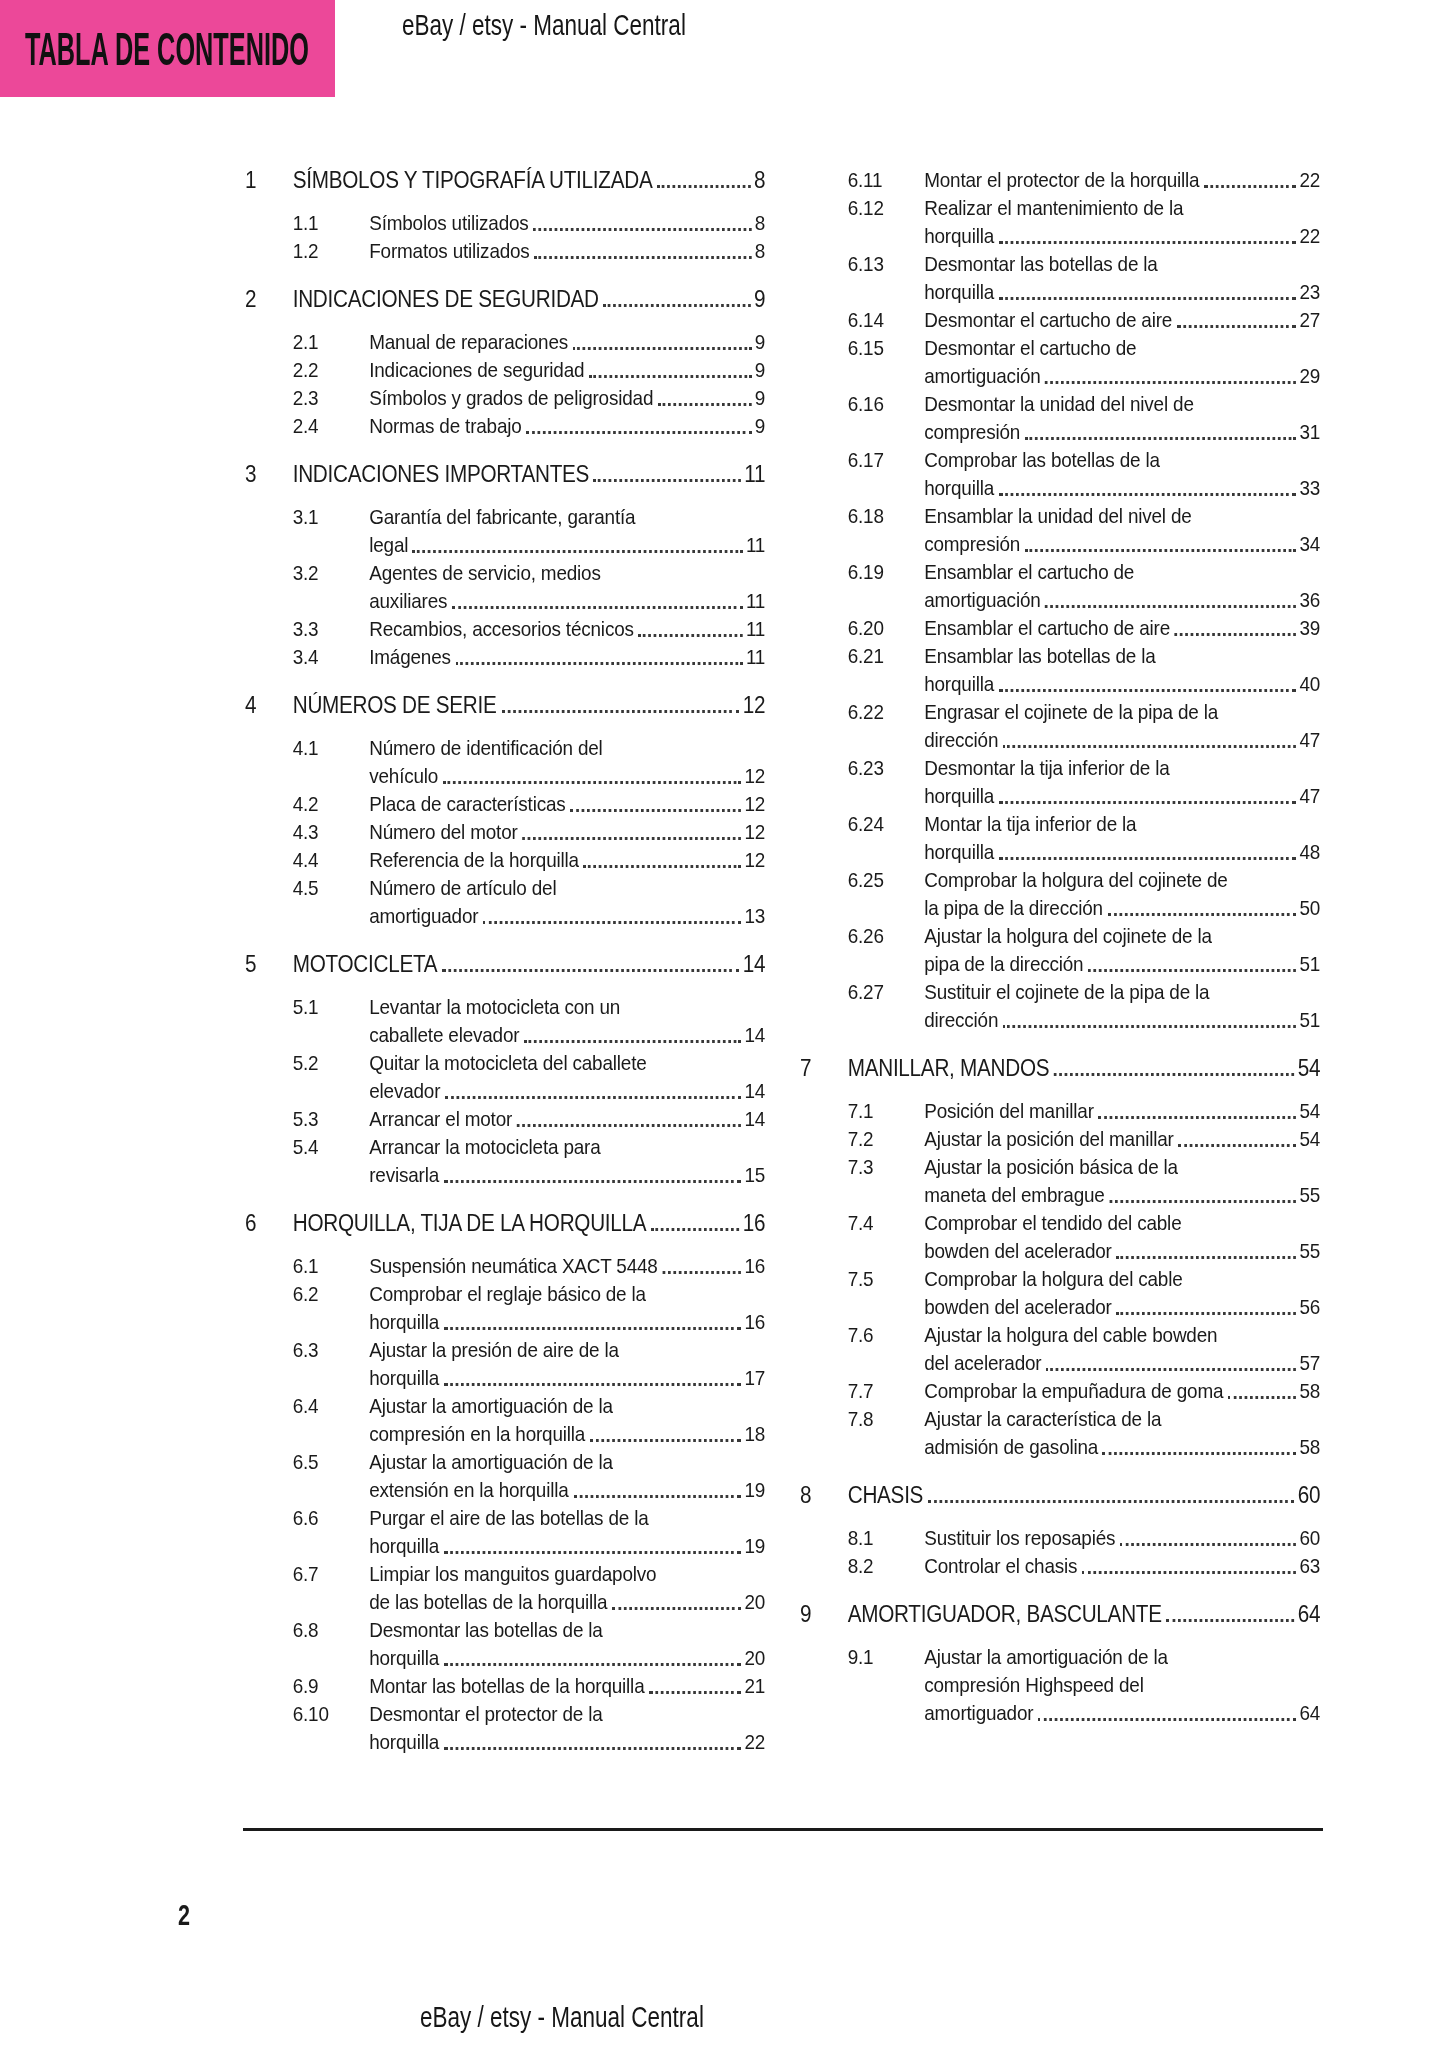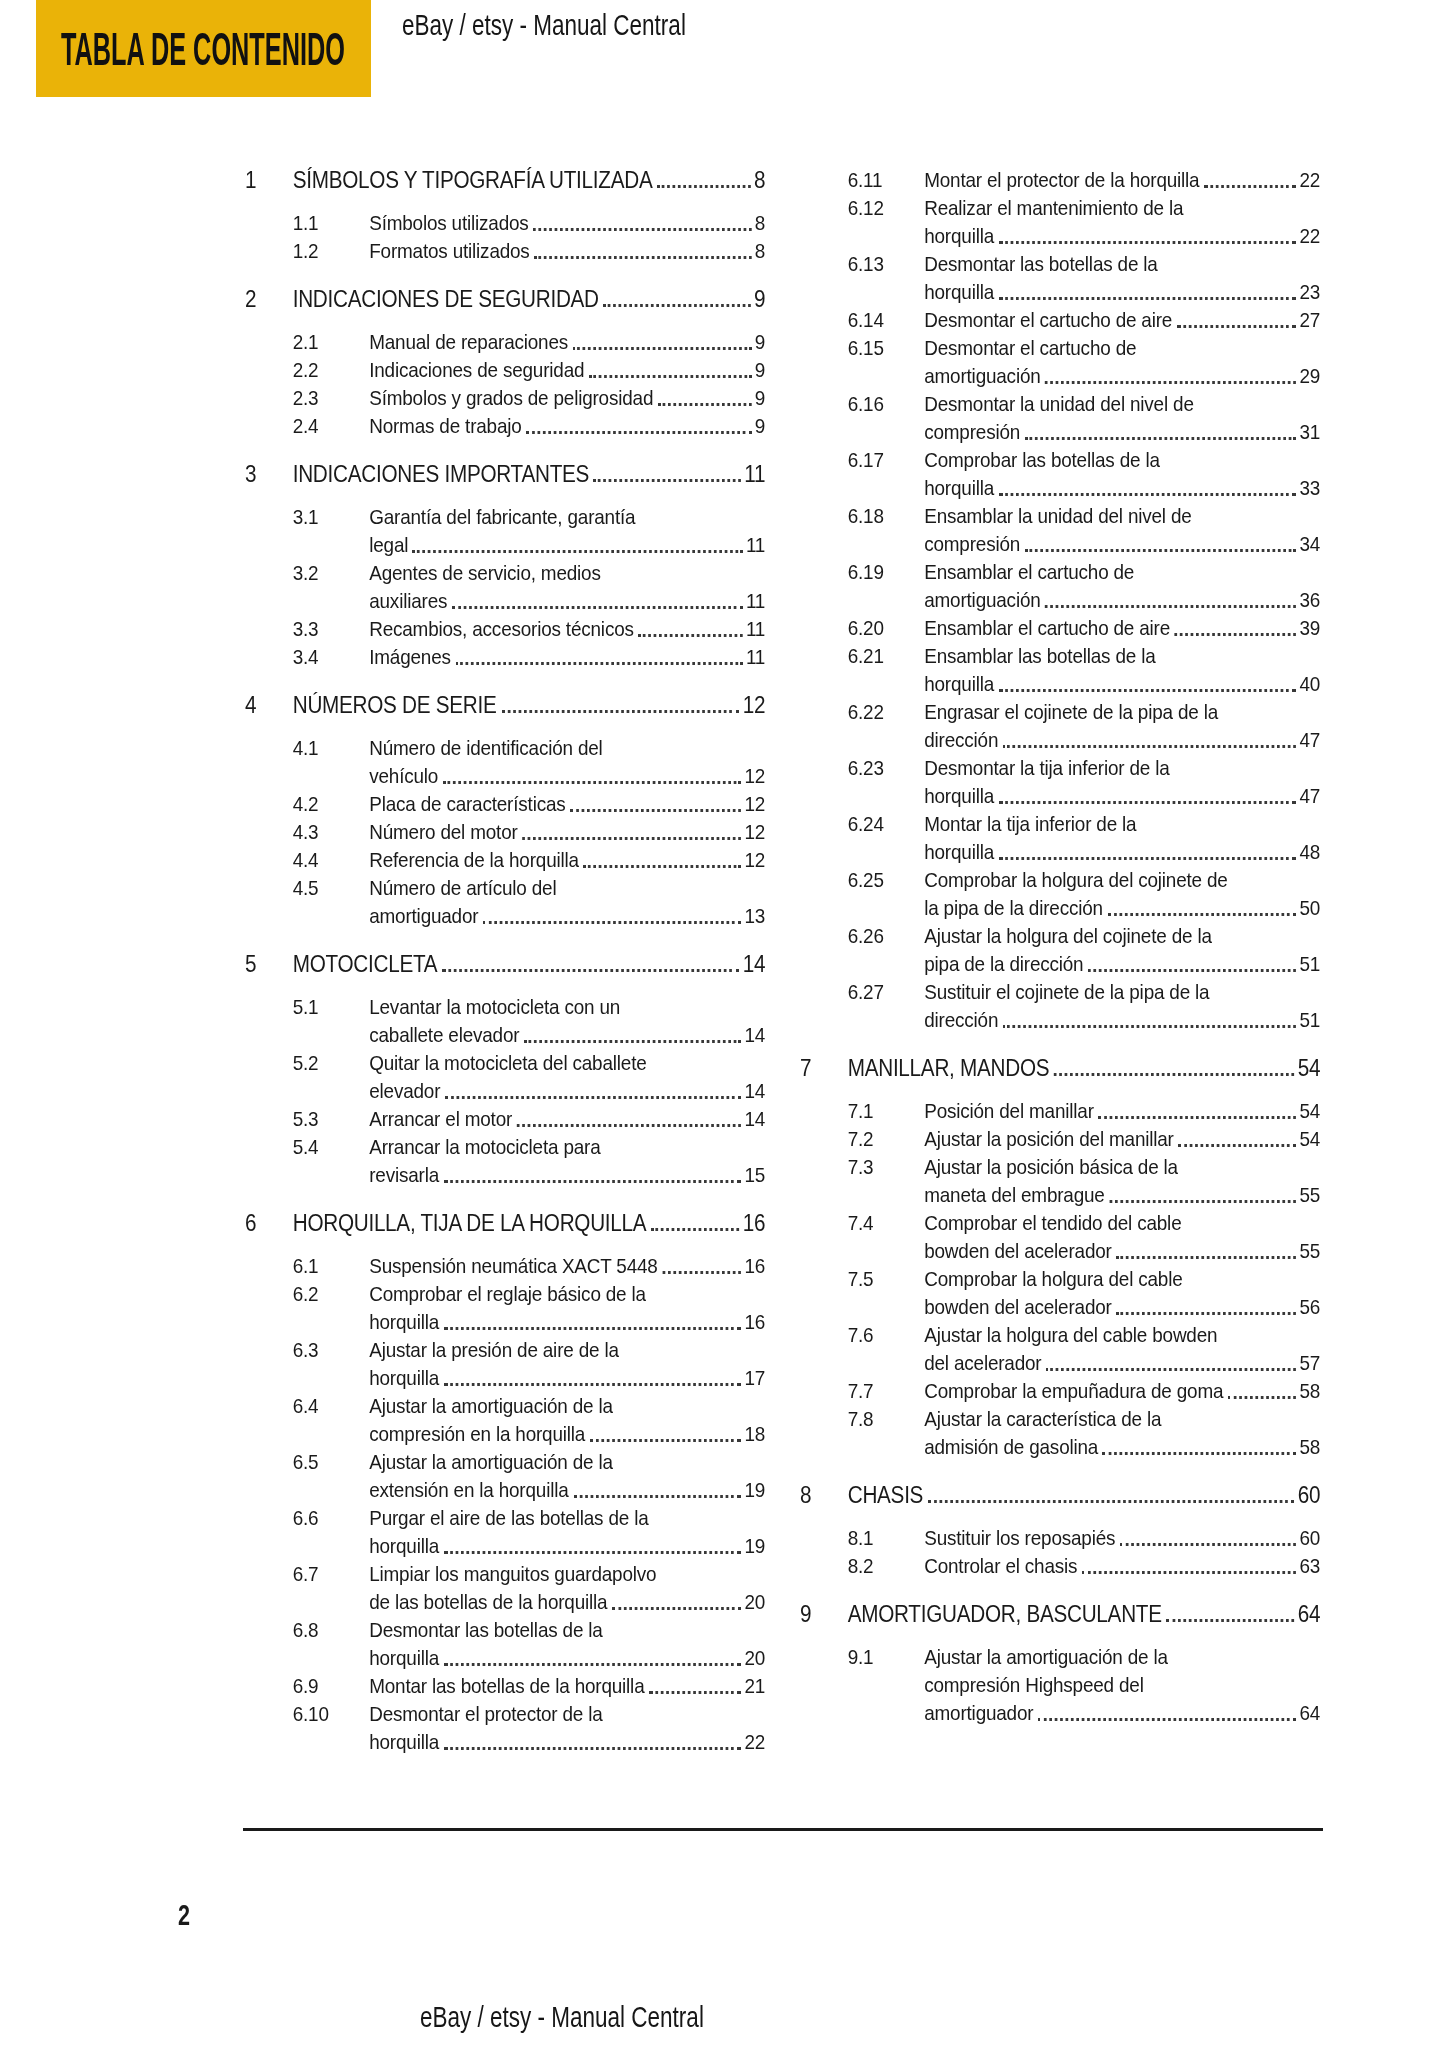--- a/index.html
+++ b/index.html
@@ -66,21 +66,21 @@
     position:absolute; left:420px; top:2000px;
     font-size:30px; white-space:nowrap; color:#161616;
     transform:scaleX(0.75); transform-origin:left top;
   }
 </style>
 </head>
 <body>
 
 <div class="page" style="color: rgb(26, 26, 26);">
 
-  <div class="header-box" style="background: #eab308; margin-left: 36px;">
+  <div class="header-box" style="background: #ec4899;">
     <div class="header-box-title">TABLA DE CONTENIDO</div>
   </div>
 
   <div class="header-center">eBay / etsy - Manual Central</div>
 
   <div class="toc-col" id="col-left">
       <div class="entry section">
         <span class="num">1</span>
         <div class="body">
           <div class="line">

